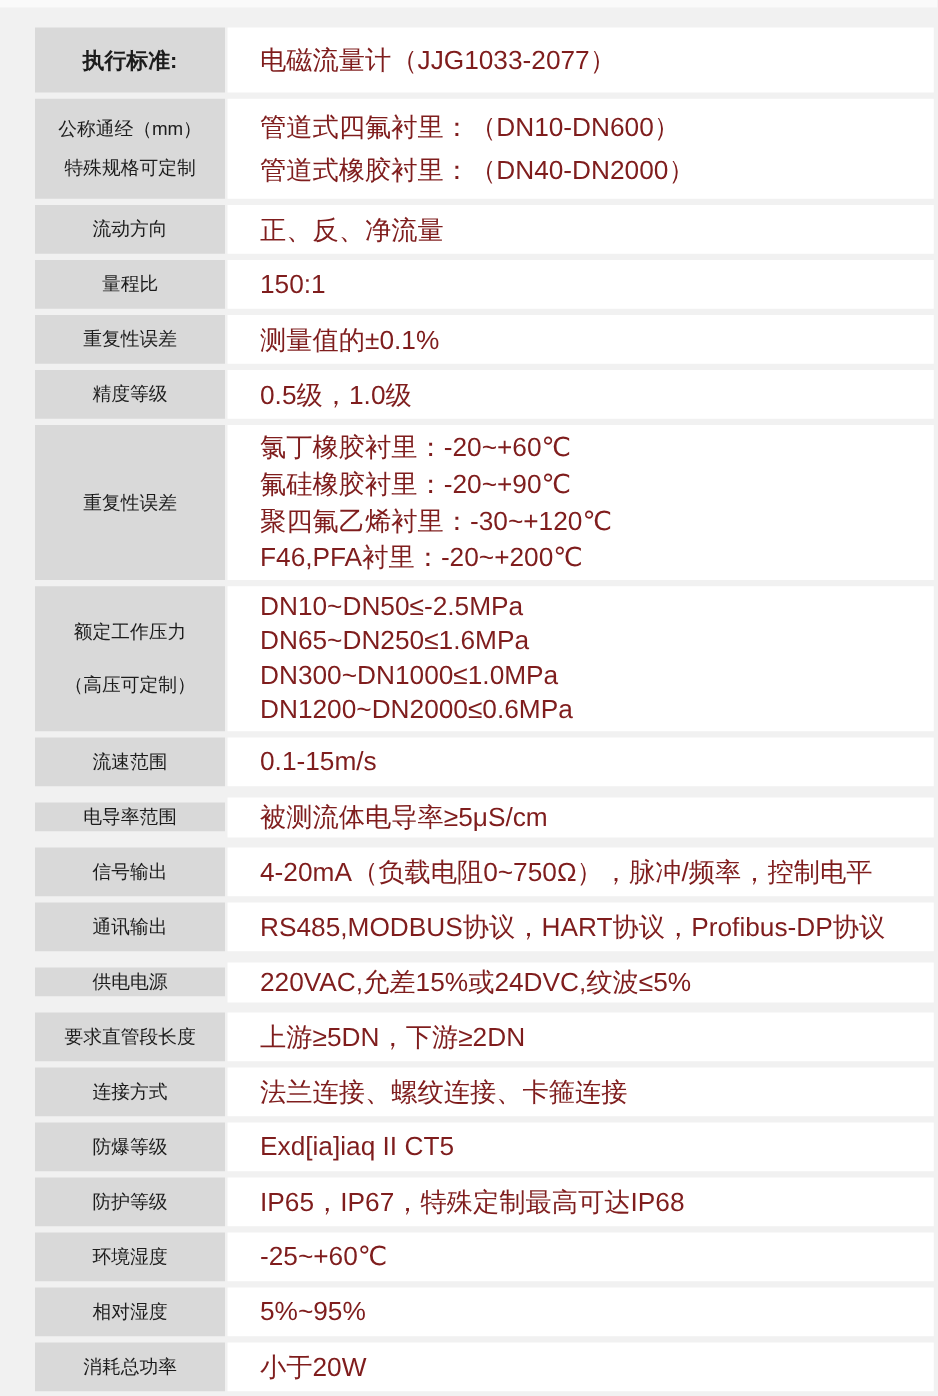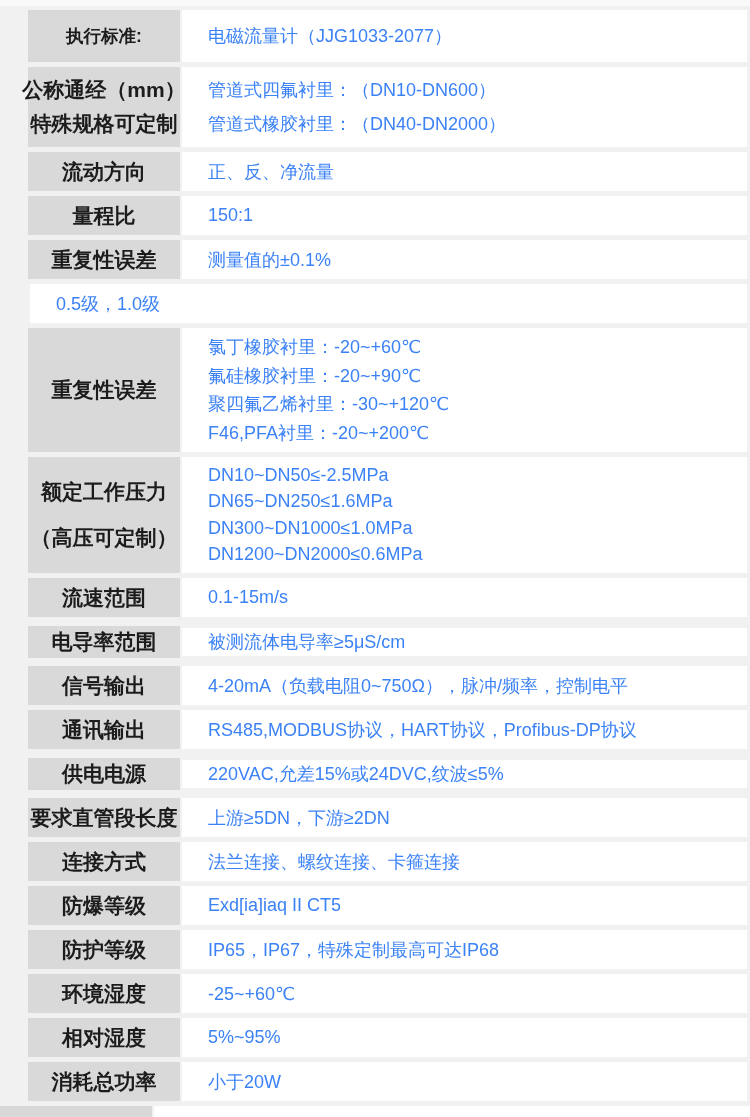--- a/index.html
+++ b/index.html
@@ -13,54 +13,54 @@
     background: #f1f1f1;
     font-family: "Liberation Sans", "DejaVu Sans", sans-serif;
     color: #1f1f1f;
   }
   .top-strip {
     width: 750px;
     height: 6px;
     background: #fafafa;
   }
   .spec-table {
-    margin: 4px 0 0 28px;
+    margin: 16px 0 0 28px;
     width: 719px;
   }
   .spec-row {
     display: flex;
     margin-bottom: 5px;
   }
   .label-cell {
     width: 152px;
     flex: 0 0 152px;
     background: #d9d9d9;
     display: flex;
     flex-direction: column;
     justify-content: space-evenly;
     align-items: center;
     text-align: center;
-    font-size: 21px;
-    font-weight: 700;
+    font-size: 15px;
+    font-weight: 400;
     color: #1c1c1c;
     box-sizing: border-box;
     padding: 2px 3px;
   }
   .value-cell {
     flex: 1 1 auto;
     margin-left: 2px;
     background: #ffffff;
     display: flex;
     flex-direction: column;
     justify-content: space-evenly;
     box-sizing: border-box;
     padding: 2px 10px 2px 26px;
-    font-size: 18px;
+    font-size: 21px;
     font-weight: 400;
-    color: #3b82f6;
+    color: #7f1d1d;
   }
   .label-line, .value-line {
     white-space: nowrap;
   }
   .row-0 .label-cell {
     font-weight: 700;
     font-size: 17.5px;
   }
   .partial-row {
     display: flex;
@@ -119,20 +119,23 @@
     </div>
     <div class="spec-row row-4" style="height: 39px;">
       <div class="label-cell">
         <div class="label-line">重复性误差</div>
       </div>
       <div class="value-cell">
         <div class="value-line">测量值的±0.1%</div>
       </div>
     </div>
     <div class="spec-row row-5" style="height: 39px;">
+      <div class="label-cell">
+        <div class="label-line">精度等级</div>
+      </div>
       <div class="value-cell">
         <div class="value-line">0.5级，1.0级</div>
       </div>
     </div>
     <div class="spec-row row-6" style="height: 124px;">
       <div class="label-cell">
         <div class="label-line">重复性误差</div>
       </div>
       <div class="value-cell">
         <div class="value-line">氯丁橡胶衬里：-20~+60℃</div>

